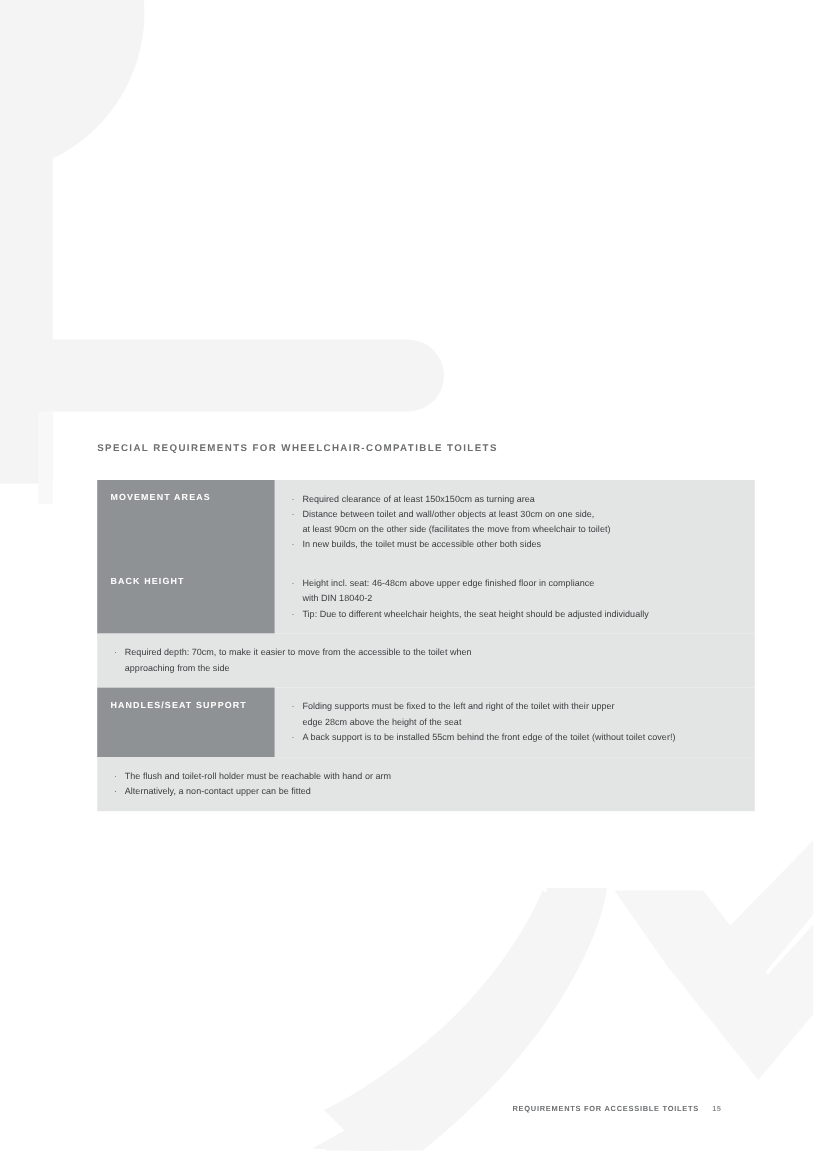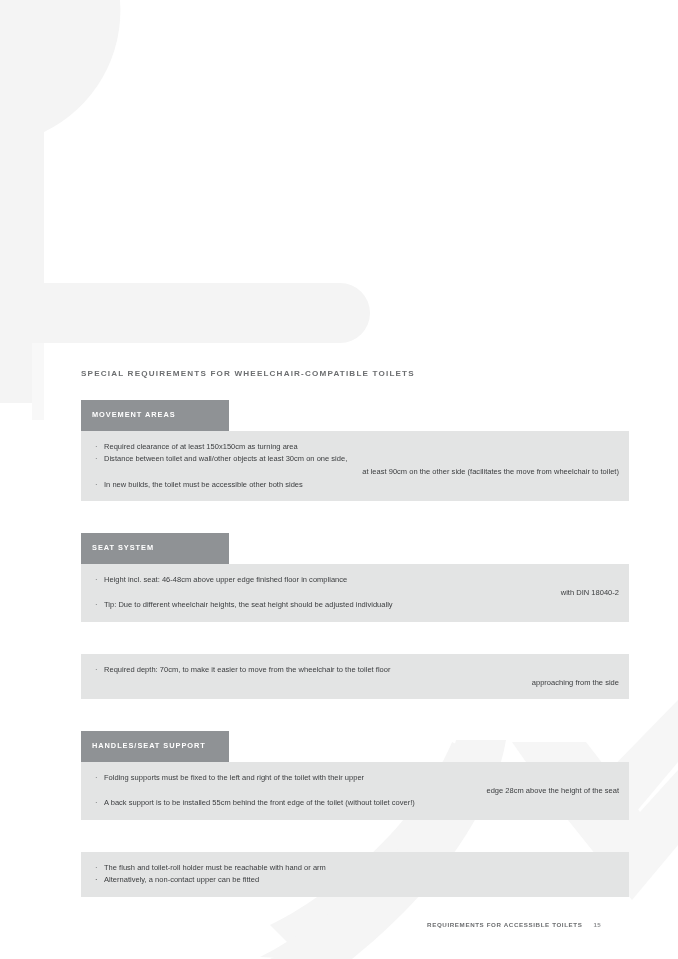--- a/index.html
+++ b/index.html
@@ -58,23 +58,22 @@
   #req-table {
     position: absolute;
     left: 81px;
     top: 400px;
     width: 548px;
   }
 
   .req-row {
     display: flex;
     width: 548px;
-    margin-bottom: 32px;
+    margin-bottom: 0;
     align-items: stretch;
-    flex-direction: column;
   }
 
   .req-label-cell {
     width: 148px;
     min-width: 148px;
     background: #8f9295;
     color: #ffffff;
     font-size: 7.4px;
     font-weight: bold;
     letter-spacing: 0.95px;
@@ -109,21 +108,20 @@
     position: absolute;
     left: 0;
     top: 0;
     color: #6f7173;
     font-size: 7.5px;
     line-height: 12.6px;
   }
 
   .req-bullets li .cont-line {
     display: block;
-    text-align: right;
   }
 
   .footer {
     position: absolute;
     right: 48px;
     top: 921px;
     font-size: 6.2px;
     font-weight: bold;
     letter-spacing: 0.62px;
     color: #6c6e70;
@@ -179,42 +177,42 @@
             </li>
             <li>
               <span class="bullet-dot">·</span>
               <span>In new builds, the toilet must be accessible other both sides</span>
             </li>
           </ul>
         </div>
       </div>
 
       <div class="req-row">
-        <div class="req-label-cell">SEAT SYSTEM</div>
+        <div class="req-label-cell">BACK HEIGHT</div>
         <div class="req-body-cell">
           <ul class="req-bullets">
             <li>
               <span class="bullet-dot">·</span>
               <span>Height incl. seat: 46-48cm above upper edge finished floor in compliance</span>
               <span class="cont-line">with DIN 18040-2</span>
             </li>
             <li>
               <span class="bullet-dot">·</span>
               <span>Tip: Due to different wheelchair heights, the seat height should be adjusted individually</span>
             </li>
           </ul>
         </div>
       </div>
 
       <div class="req-row">
         <div class="req-body-cell">
           <ul class="req-bullets">
             <li>
               <span class="bullet-dot">·</span>
-              <span>Required depth: 70cm, to make it easier to move from the wheelchair to the toilet floor</span>
+              <span>Required depth: 70cm, to make it easier to move from the accessible to the toilet when</span>
               <span class="cont-line">approaching from the side</span>
             </li>
           </ul>
         </div>
       </div>
 
       <div class="req-row">
         <div class="req-label-cell">HANDLES/SEAT SUPPORT</div>
         <div class="req-body-cell">
           <ul class="req-bullets">

